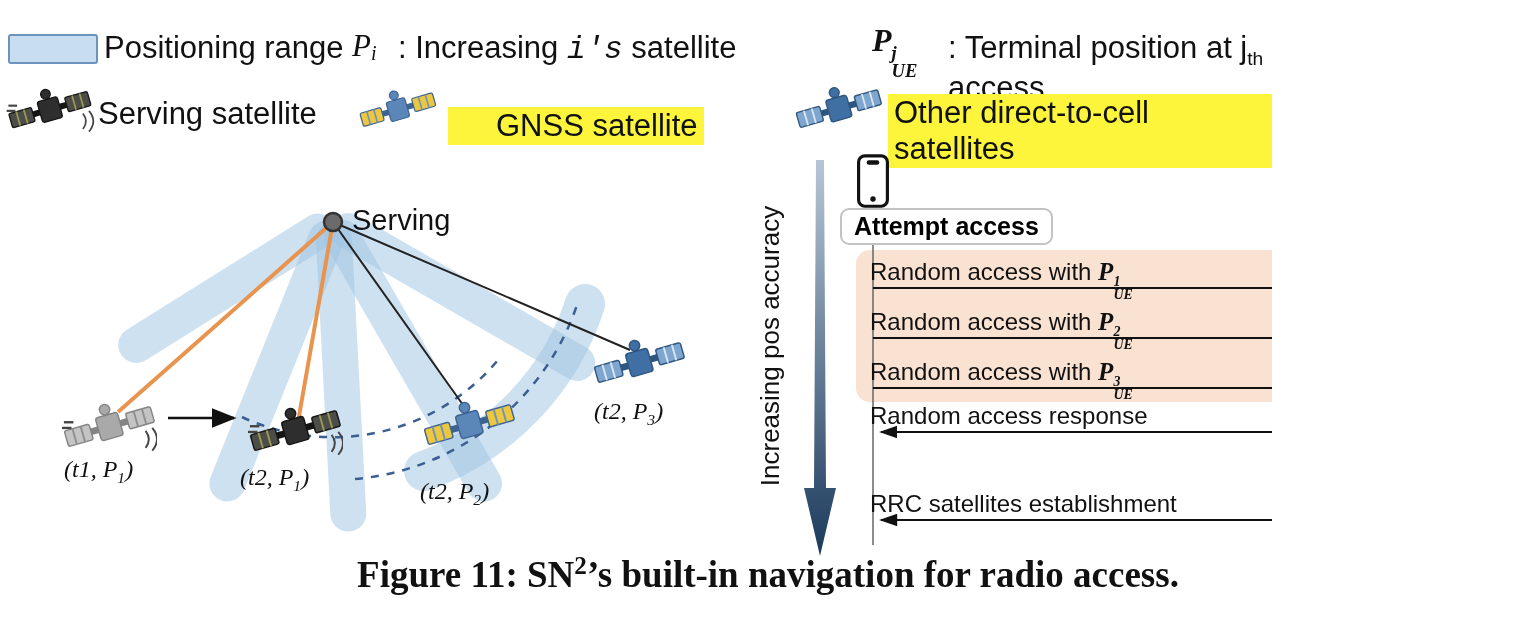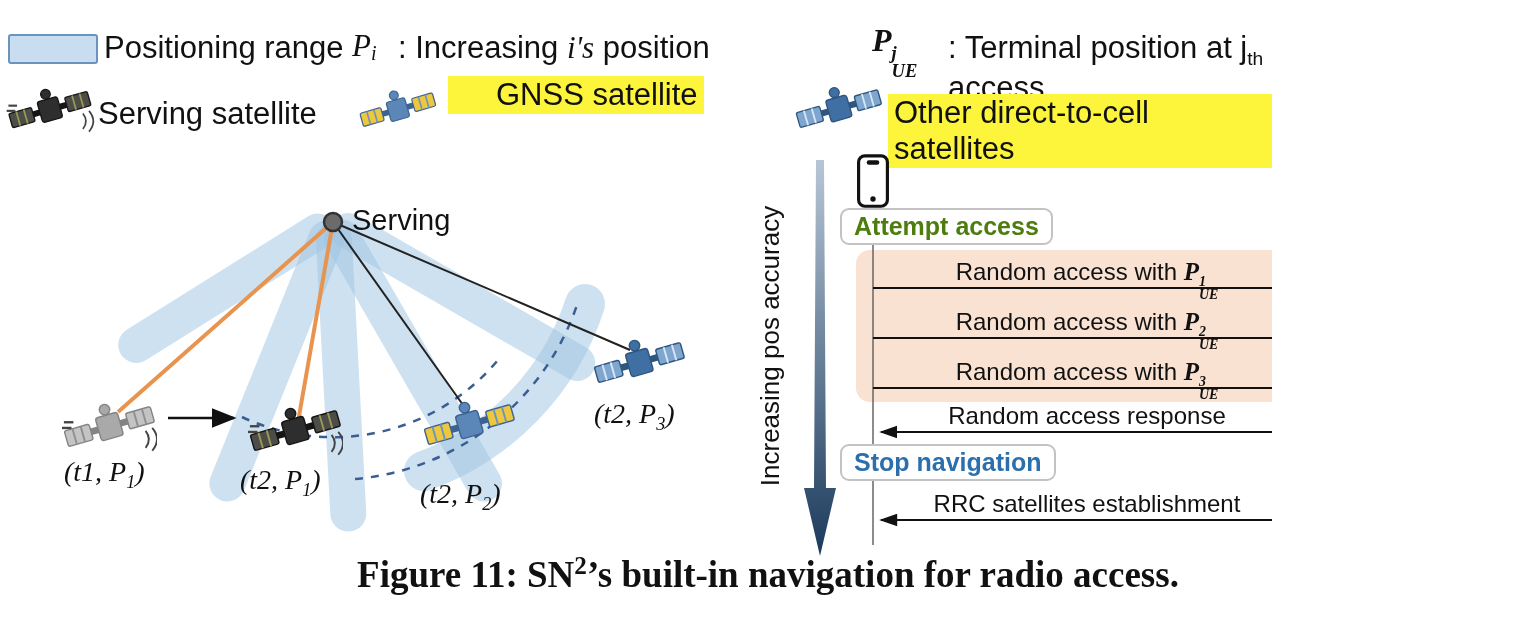--- a/index.html
+++ b/index.html
@@ -1,43 +1,43 @@
 <!DOCTYPE html>
 <html><head>
 <meta charset="utf-8">
 <style>
   html,body{margin:0;padding:0;background:#ffffff;}
   .stage{position:relative;width:1272px;height:632px;background:#ffffff;overflow:hidden;
          font-family:"Liberation Sans",sans-serif;color:#111;}
   .abs{position:absolute;}
-  .serif{font-family:Liberation Serif, serif;}
+  .serif{font-family:Liberation Mono, monospace;}
   .it{font-style:italic;}
   .b{font-weight:bold;}
 
   
   .swatch{left:8px;top:34px;width:86px;height:26px;background:#c9ddf0;border:2px solid #6b94bd;border-radius:3px;}
   .leg-text{font-size:31px;}
   .hl{background:#fcf53b;padding:1px 6px;}
   .mathP{font-family:"Liberation Serif",serif;font-style:italic;font-size:31px;}
   .stack{display:inline-flex;flex-direction:column;align-items:flex-start;font-size:0.58em;line-height:0.95;vertical-align:-0.45em;font-family:"Liberation Serif",serif;}
   .sat-icon{display:inline-block;}
 
   
-  .sat-label{font-family:"Liberation Serif",serif;font-style:italic;font-size:28px;}
+  .sat-label{font-family:"Liberation Serif",serif;font-style:italic;font-size:24px;}
   .sat-label sub{font-size:0.65em;}
 
   
   .axis-label{left:572px;top:331px;width:395px;height:30px;transform:rotate(-90deg);
               text-align:center;font-size:26px;color:#111;}
   .tagbox{background:#fff;border:2px solid #c3c3c3;border-radius:9px;padding:2px 12px;
           font-size:25px;font-weight:bold;white-space:nowrap;z-index:5;}
-  .attempt{color:#4d7c0f;left:840px;top:208px;}
+  .attempt{color:#000000;left:840px;top:208px;}
   .stopnav{color:#2c6fad;left:840px;top:444px;}
   .panel{left:856px;top:250px;width:516px;height:152px;background:#f9e2d2;border-radius:14px;z-index:1;}
-  .msg-label{left:847px;width:480px;text-align:center;font-size:24px;z-index:4;white-space:nowrap;}
+  .msg-label{left:870px;width:480px;font-size:24px;z-index:4;white-space:nowrap;}
   .msg-math{font-family:"Liberation Serif",serif;font-style:italic;font-weight:bold;font-size:25px;}
   .status{left:1388px;width:28px;height:28px;border-radius:50%;color:#fff;font-weight:bold;
           display:flex;align-items:center;justify-content:center;font-size:17px;z-index:5;
           font-family:"DejaVu Sans",sans-serif;}
   .fail{background:#c8281e;}
   .success{background:#4ca63c;}
   .uplink{left:1392px;top:216px;font-size:25px;white-space:nowrap;}
 
   .caption{left:0;top:552px;width:1536px;text-align:center;font-family:"Liberation Serif",serif;
            font-weight:bold;font-size:37px;}
@@ -49,21 +49,21 @@
 
 <div class="stage">
 
   <div class="abs swatch"></div>
   <div class="abs leg-text" style="left:104px;top:30px;">Positioning range</div>
 
   <div class="abs" style="left:352px;top:28px;">
     <span class="mathP">P</span><sub class="mathP" style="font-size:20px;">i</sub>
   </div>
   <div class="abs leg-text" style="left:398px;top:30px;">
-    <span>: Increasing </span><span class="serif it">i's</span><span> position</span>
+    <span>: Increasing </span><span class="serif it">i's</span><span> satellite</span>
   </div>
 
   <div class="abs" style="left:872px;top:22px;font-size:32px;">
     <span class="mathP b" style="font-size:32px;">P</span><span class="stack b">
         <span class="it">j</span>
         <span class="it">UE</span>
       </span>
   </div>
   <div class="abs leg-text" style="left:948px;top:30px;">
     <span>: Terminal position at j</span><sub style="font-size:0.62em;">th</sub><span> access</span>
@@ -100,21 +100,21 @@
           <rect x="30" y="26" width="8" height="7" fill="#3c6392"></rect>
           <rect x="38" y="17" width="24" height="25" rx="3" fill="#5b87b8" stroke="#3c6392" stroke-width="1.5"></rect>
           <rect x="62" y="26" width="8" height="7" fill="#3c6392"></rect>
           <rect x="70" y="21" width="27" height="17" rx="2" fill="#edc83e" stroke="#3c6392" stroke-width="1.5"></rect>
           <line x1="79" y1="21" x2="79" y2="38" stroke="#6f93bd" stroke-width="2"></line>
           <line x1="88" y1="21" x2="88" y2="38" stroke="#6f93bd" stroke-width="2"></line>
           <circle cx="50" cy="11" r="5.5" fill="#5b87b8" stroke="#3c6392" stroke-width="1.5"></circle>
         </g>
       </svg>
     </span>
-  <div class="abs leg-text hl" style="left:448px;top:76px;padding-left:48px;">GNSS satellite</div>
+  <div class="abs leg-text hl" style="left:448px;top:107px;padding-left:48px;">GNSS satellite</div>
 
   <span class="abs sat-icon" style="left:792px;top:82px;width:94px;height:54px;">
       <svg viewBox="0 0 100 60" width="100%" height="100%">
         <g transform="rotate(-16 50 30)">
           <rect x="3" y="21" width="27" height="17" rx="2" fill="#7fa6cf" stroke="#2f567f" stroke-width="1.5"></rect>
           <line x1="12" y1="21" x2="12" y2="38" stroke="#d9e6f4" stroke-width="2"></line>
           <line x1="21" y1="21" x2="21" y2="38" stroke="#d9e6f4" stroke-width="2"></line>
           <rect x="30" y="26" width="8" height="7" fill="#2f567f"></rect>
           <rect x="38" y="17" width="24" height="25" rx="3" fill="#3f6fa3" stroke="#2f567f" stroke-width="1.5"></rect>
           <rect x="62" y="26" width="8" height="7" fill="#2f567f"></rect>
@@ -318,20 +318,19 @@
         <span class="it">3</span>
         <span class="it">UE</span>
       </span>
   </div>
 
   <div class="abs status fail" style="top:272px;">✕</div>
   <div class="abs status fail" style="top:322px;">✕</div>
   <div class="abs status success" style="top:372px;">✓</div>
 
   <div class="abs msg-label" style="top:402px;">Random access response</div>
-  <div class="abs tagbox stopnav">Stop navigation</div>
   <div class="abs msg-label" style="top:490px;">RRC satellites establishment</div>
 
   <div class="abs caption">
     <span>Figure 11: SN</span><sup>2</sup><span>’s built-in navigation for radio access.</span>
   </div>
 
 </div>
 
 </body></html>

